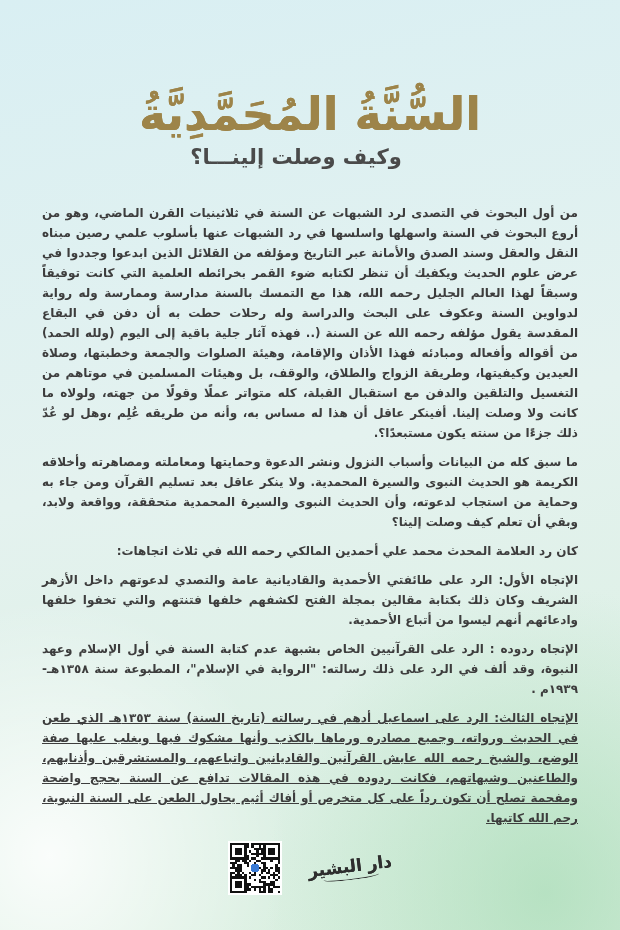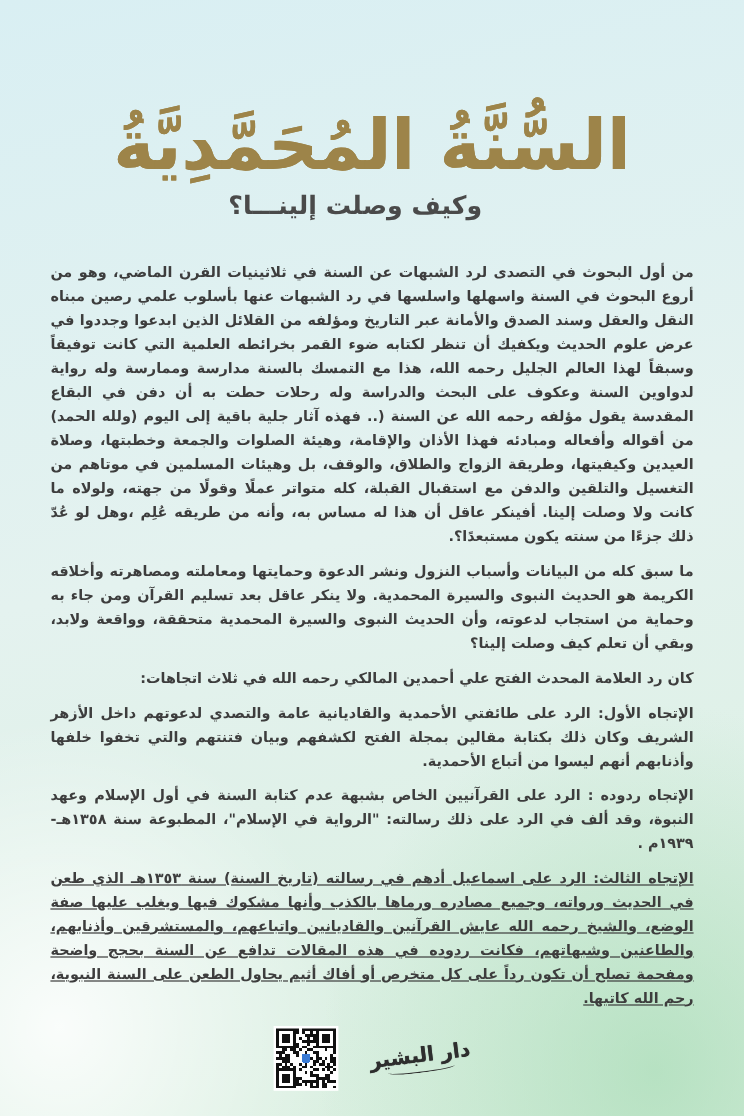--- a/index.html
+++ b/index.html
@@ -19,21 +19,21 @@
 
   
   .title-block {
     margin-top: 88px;
     text-align: center;
   }
   .book-title {
     display: inline-block;
     direction: rtl;
     color: #9d8449;
-    font-size: 58px;
+    font-size: 46px;
     line-height: 1.15;
     font-weight: 700;
     letter-spacing: 1px;
     text-shadow: 0 0 0.5px #9d8449;
   }
   .book-subtitle {
     direction: rtl;
     margin-top: 4px;
     transform: translateX(-14px);
     color: #4a4a4a;
@@ -102,22 +102,22 @@
 <div class="page">
 
   <div class="title-block">
     <div class="book-title">السُّنَّةُ المُحَمَّدِيَّةُ</div>
     <div class="book-subtitle">وكيف وصلت إلينـــا؟</div>
   </div>
 
   <div class="body-text">
     <p>من أول البحوث في التصدى لرد الشبهات عن السنة في ثلاثينيات القرن الماضي، وهو من أروع البحوث في السنة واسهلها واسلسها في رد الشبهات عنها بأسلوب علمي رصين مبناه النقل والعقل وسند الصدق والأمانة عبر التاريخ ومؤلفه من القلائل الذين ابدعوا وجددوا في عرض علوم الحديث ويكفيك أن تنظر لكتابه ضوء القمر بخرائطه العلمية التي كانت توفيقاً وسبقاً لهذا العالم الجليل رحمه الله، هذا مع التمسك بالسنة مدارسة وممارسة وله رواية لدواوين السنة وعكوف على البحث والدراسة وله رحلات حطت به أن دفن في البقاع المقدسة يقول مؤلفه رحمه الله عن السنة (.. فهذه آثار جلية باقية إلى اليوم (ولله الحمد) من أقواله وأفعاله ومبادئه فهذا الأذان والإقامة، وهيئة الصلوات والجمعة وخطبتها، وصلاة العيدين وكيفيتها، وطريقة الزواج والطلاق، والوقف، بل وهيئات المسلمين في موتاهم من التغسيل والتلقين والدفن مع استقبال القبلة، كله متواتر عملًا وقولًا من جهته، ولولاه ما كانت ولا وصلت إلينا. أفينكر عاقل أن هذا له مساس به، وأنه من طريقه عُلِم ،وهل لو عُدّ ذلك جزءًا من سنته يكون مستبعدًا؟.</p>
     <p>ما سبق كله من البيانات وأسباب النزول ونشر الدعوة وحمايتها ومعاملته ومصاهرته وأخلاقه الكريمة هو الحديث النبوى والسيرة المحمدية. ولا ينكر عاقل بعد تسليم القرآن ومن جاء به وحماية من استجاب لدعوته، وأن الحديث النبوى والسيرة المحمدية متحققة، وواقعة ولابد، وبقي أن تعلم كيف وصلت إلينا؟</p>
-    <p>كان رد العلامة المحدث الفتح علي أحمدين المالكي رحمه الله في ثلاث اتجاهات:</p>
-    <p>الإتجاه الأول: الرد على طائفتي الأحمدية والقاديانية عامة والتصدي لدعوتهم داخل الأزهر الشريف وكان ذلك بكتابة مقالين بمجلة الفتح لكشفهم وبيان فتنتهم والتي تخفوا خلفها وأذنابهم أنهم ليسوا من أتباع الأحمدية.</p>
+    <p>كان رد العلامة المحدث محمد علي أحمدين المالكي رحمه الله في ثلاث اتجاهات:</p>
+    <p>الإتجاه الأول: الرد على طائفتي الأحمدية والقاديانية عامة والتصدي لدعوتهم داخل الأزهر الشريف وكان ذلك بكتابة مقالين بمجلة الفتح لكشفهم خلفها فتنتهم والتي تخفوا خلفها وادعائهم أنهم ليسوا من أتباع الأحمدية.</p>
     <p>الإتجاه ردوده : الرد على القرآنيين الخاص بشبهة عدم كتابة السنة في أول الإسلام وعهد النبوة، وقد ألف في الرد على ذلك رسالته: "الرواية في الإسلام"، المطبوعة سنة ١٣٥٨هـ- ١٩٣٩م .</p>
     <p>الإتجاه الثالث: الرد على اسماعيل أدهم في رسالته (تاريخ السنة) سنة ١٣٥٣هـ الذي طعن في الحديث ورواته، وجميع مصادره ورماها بالكذب وأنها مشكوك فيها ويغلب عليها صفة الوضع، والشيخ رحمه الله عايش القرآنين والقاديانين واتباعهم، والمستشرقين وأذنابهم، والطاعنين وشبهاتهم، فكانت ردوده في هذه المقالات تدافع عن السنة بحجج واضحة ومفحمة تصلح أن تكون رداً على كل متخرص أو أفاك أثيم يحاول الطعن على السنة النبوية، رحم الله كاتبها.</p>
   </div>
 
   <div class="footer">
     <div class="qr-wrap" id="qr">
         <svg viewBox="0 0 21 21" shape-rendering="crispEdges">
           <rect width="21" height="21" fill="#fff"></rect>
           <g fill="#111">
             <rect x="7" y="0" width="1" height="1"></rect>

